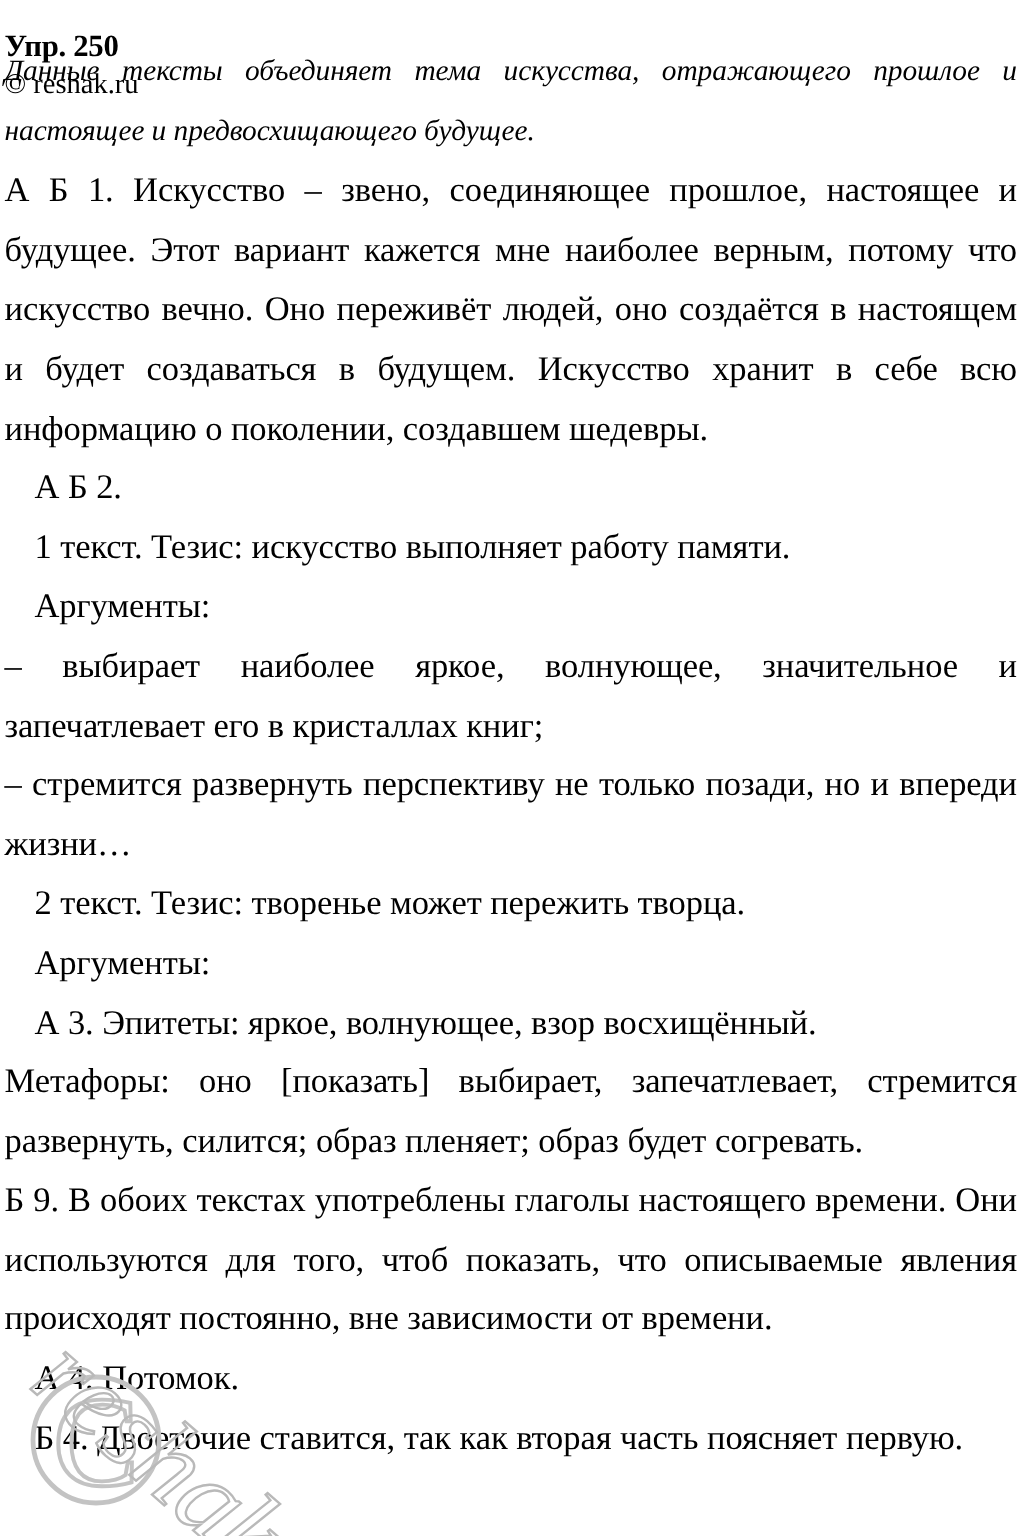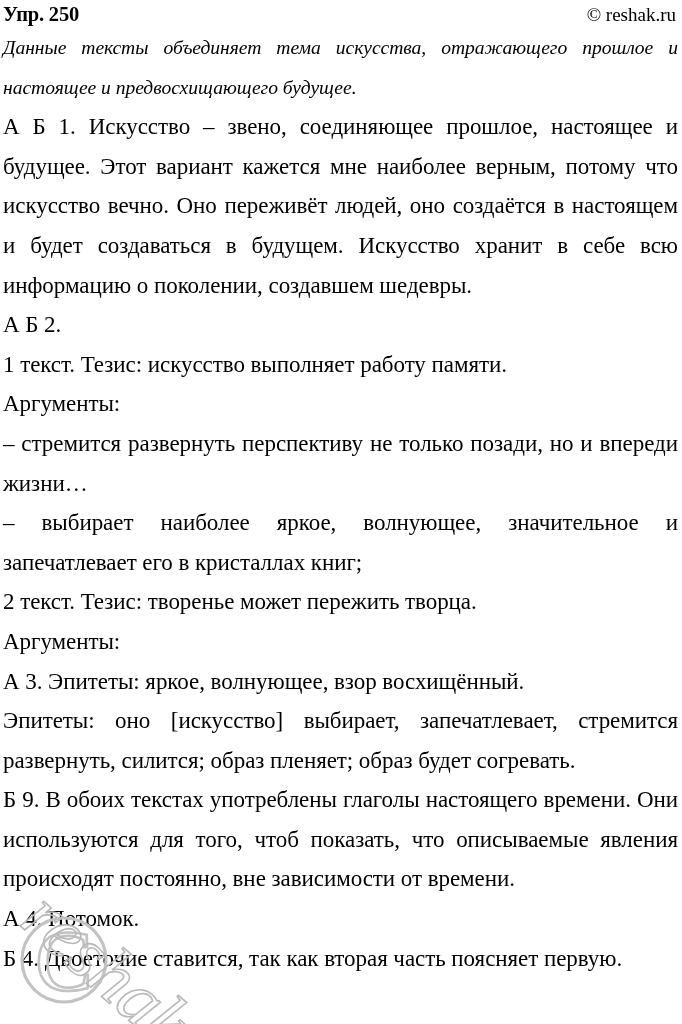--- a/index.html
+++ b/index.html
@@ -25,22 +25,23 @@
     padding: 0 4px 0 3px;
     overflow: hidden;
   }
 
   
   .header-row {
     display: flex;
     align-items: baseline;
     justify-content: space-between;
     height: 28px;
-    padding-top: 1px;
+    padding-top: 18px;
     box-sizing: border-box;
+    flex-direction: column;
   }
   .ex-title {
     font-size: 20.5px;
     font-weight: bold;
     letter-spacing: -0.2px;
     line-height: 26px;
     white-space: nowrap;
   }
   .copyright {
     font-size: 19px;
@@ -65,20 +66,21 @@
     word-spacing: 0px;
     hyphens: none;
   }
   p.para.italic {
     font-style: italic;
     font-size: 19.6px;
   }
   
   p.para.shortline {
     text-align: left;
+    margin-left: 20px;
   }
 
   
   #watermark {
     position: absolute;
     left: 0px;
     top: 838px;
     width: 300px;
     height: 190px;
     z-index: 5;
@@ -118,26 +120,26 @@
     <div class="ex-title">Упр. 250</div>
     <div class="copyright">© reshak.ru</div>
   </div>
 
   <div class="doc-body">
       <p class="para italic">Данные тексты объединяет тема искусства, отражающего прошлое и настоящее и предвосхищающего будущее.</p>
       <p class="para">А Б 1. Искусство – звено, соединяющее прошлое, настоящее и будущее. Этот вариант кажется мне наиболее верным, потому что искусство вечно. Оно переживёт людей, оно создаётся в настоящем и будет создаваться в будущем. Искусство хранит в себе всю информацию о поколении, создавшем шедевры.</p>
       <p class="para shortline">А Б 2.</p>
       <p class="para shortline">1 текст. Тезис: искусство выполняет работу памяти.</p>
       <p class="para shortline">Аргументы:</p>
+      <p class="para">– выбирает наиболее яркое, волнующее, значительное и запечатлевает его в кристаллах книг;</p>
       <p class="para">– стремится развернуть перспективу не только позади, но и впереди жизни…</p>
-      <p class="para">– выбирает наиболее яркое, волнующее, значительное и запечатлевает его в кристаллах книг;</p>
       <p class="para shortline">2 текст. Тезис: творенье может пережить творца.</p>
       <p class="para shortline">Аргументы:</p>
       <p class="para shortline">А 3. Эпитеты: яркое, волнующее, взор восхищённый.</p>
-      <p class="para">Эпитеты: оно [искусство] выбирает, запечатлевает, стремится развернуть, силится; образ пленяет; образ будет согревать.</p>
+      <p class="para">Метафоры: оно [показать] выбирает, запечатлевает, стремится развернуть, силится; образ пленяет; образ будет согревать.</p>
       <p class="para">Б 9. В обоих текстах употреблены глаголы настоящего времени. Они используются для того, чтоб показать, что описываемые явления происходят постоянно, вне зависимости от времени.</p>
       <p class="para shortline">А 4. Потомок.</p>
       <p class="para shortline">Б 4. Двоеточие ставится, так как вторая часть поясняет первую.</p>
     </div>
 
   <div id="watermark">
     <svg width="300" height="190" viewBox="0 0 300 190" aria-hidden="true">
       <g>
         <circle class="wm-ring" cx="64" cy="122" r="42"></circle>
         <text class="wm-c" x="64" y="152" text-anchor="middle">C</text>

